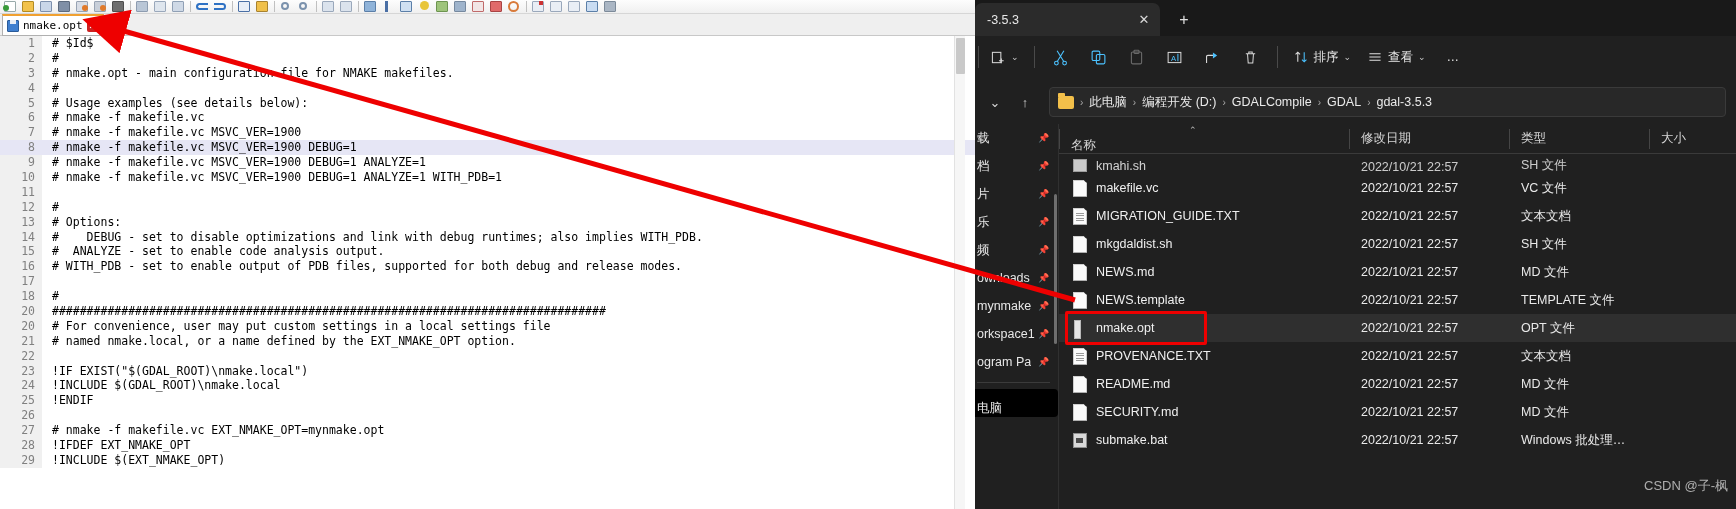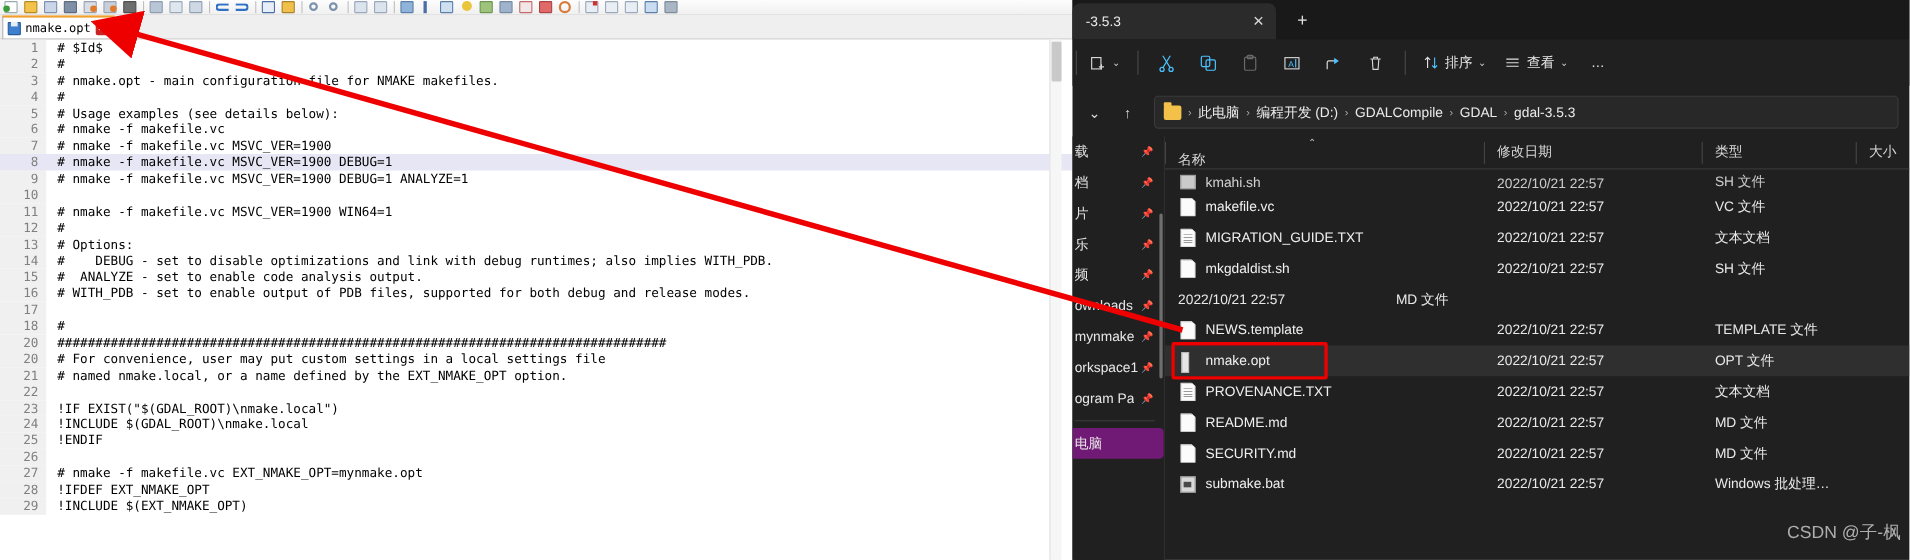--- a/index.html
+++ b/index.html
@@ -181,21 +181,21 @@
   .nav-item {
     height: 28px; display: flex; align-items: center; justify-content: space-between;
     padding: 0 8px 0 0; font-size: 12.5px; color: #e7e7e7; white-space: nowrap;
   }
   .nav-item .lbl { padding-left: 2px; overflow: hidden; }
   .pin {
     width: 12px; height: 12px; flex: 0 0 auto; color: #b9b9b9; font-size: 11px;
     line-height: 12px;
   }
   .nav-sep { height: 1px; background: #3b3b3b; margin: 6px 8px 6px 2px; }
-  .nav-item.sel { background: #701a75; border-radius: 0 4px 4px 0; }
+  .nav-item.sel { background: #000000; border-radius: 0 4px 4px 0; align-items: flex-end; }
   .nav-scroll {
     position: absolute; right: 1px; top: 70px; width: 3px; height: 150px;
     background: #6e6e6e; border-radius: 2px;
   }
 
   .list-pane { flex: 1 1 auto; position: relative; overflow: hidden; }
   .list-header {
     height: 30px; display: flex; align-items: center;
     border-bottom: 1px solid #3a3a3a; color: #d6d6d6; font-size: 12.5px;
     position: relative;
@@ -204,21 +204,21 @@
   .hcell::before {
     content: ""; position: absolute; left: 0; top: 5px; width: 1px; height: 20px;
     background: #454545;
   }
   .hcell.first::before { background: #454545; }
   .sort-caret {
     position: absolute; top: 1px; left: 130px; color: #bdbdbd; font-size: 9px;
   }
   .c-name { width: 290px; flex: 0 0 290px; align-items: flex-end; }
   .c-date { width: 160px; flex: 0 0 160px; }
-  .c-type { width: 140px; flex: 0 0 140px; margin-left: 38px; }
+  .c-type { width: 140px; flex: 0 0 140px; }
   .c-size { width: 90px;  flex: 0 0 90px; }
 
   .rows { position: absolute; left: 0; top: 30px; right: 0; bottom: 0; overflow: hidden; }
   .row {
     height: 28px; display: flex; align-items: center;
     font-size: 12.5px; color: #f0f0f0;
   }
   .row.sel { background: #2f2f2f; }
   .row .c-name { display: flex; align-items: center; gap: 9px; padding-left: 14px; }
   .row .c-date, .row .c-type, .row .c-size { padding-left: 12px; color: #e9e9e9; }
@@ -262,21 +262,21 @@
   }
 
   
   .arrow-svg {
     position: absolute; left: 0; top: 0; width: 1736px; height: 509px;
     pointer-events: none;
   }
 
   .watermark {
     position: absolute; right: 8px; bottom: 14px;
-    font-size: 16px; color: #c6c6c6; opacity: .85;
+    font-size: 13px; color: #c6c6c6; opacity: .85;
     font-family: "Liberation Sans", sans-serif;
   }
 </style>
 </head>
 <body>
 
 <div id="root">
 
   <div class="editor-pane">
 
@@ -401,22 +401,22 @@
     <div class="code-area" id="code-area">
         <div class="code-row"><span class="ln">1</span><span class="src"># $Id$</span></div>
         <div class="code-row"><span class="ln">2</span><span class="src">#</span></div>
         <div class="code-row"><span class="ln">3</span><span class="src"># nmake.opt - main configuration file for NMAKE makefiles.</span></div>
         <div class="code-row"><span class="ln">4</span><span class="src">#</span></div>
         <div class="code-row"><span class="ln">5</span><span class="src"># Usage examples (see details below):</span></div>
         <div class="code-row"><span class="ln">6</span><span class="src"># nmake -f makefile.vc</span></div>
         <div class="code-row"><span class="ln">7</span><span class="src"># nmake -f makefile.vc MSVC_VER=1900</span></div>
         <div class="code-row hl"><span class="ln">8</span><span class="src"># nmake -f makefile.vc MSVC_VER=1900 DEBUG=1</span></div>
         <div class="code-row"><span class="ln">9</span><span class="src"># nmake -f makefile.vc MSVC_VER=1900 DEBUG=1 ANALYZE=1</span></div>
-        <div class="code-row"><span class="ln">10</span></div>
-        <div class="code-row"><span class="ln">11</span><span class="src"># nmake -f makefile.vc MSVC_VER=1900 WIN64=1</span></div>
+        <div class="code-row"><span class="ln">10</span><span class="src"># nmake -f makefile.vc MSVC_VER=1900 DEBUG=1 ANALYZE=1 WITH_PDB=1</span></div>
+        <div class="code-row"><span class="ln">11</span></div>
         <div class="code-row"><span class="ln">12</span><span class="src">#</span></div>
         <div class="code-row"><span class="ln">13</span><span class="src"># Options:</span></div>
         <div class="code-row"><span class="ln">14</span><span class="src">#    DEBUG - set to disable optimizations and link with debug runtimes; also implies WITH_PDB.</span></div>
         <div class="code-row"><span class="ln">15</span><span class="src">#  ANALYZE - set to enable code analysis output.</span></div>
         <div class="code-row"><span class="ln">16</span><span class="src"># WITH_PDB - set to enable output of PDB files, supported for both debug and release modes.</span></div>
         <div class="code-row"><span class="ln">17</span></div>
         <div class="code-row"><span class="ln">18</span><span class="src">#</span></div>
         <div class="code-row"><span class="ln">20</span><span class="src">################################################################################</span></div>
         <div class="code-row"><span class="ln">20</span><span class="src"># For convenience, user may put custom settings in a local settings file</span></div>
         <div class="code-row"><span class="ln">21</span><span class="src"># named nmake.local, or a name defined by the EXT_NMAKE_OPT option.</span></div>
@@ -621,20 +621,24 @@
             <div class="row">
               <div class="c-name">
                 <span class="fileico doc"></span>
                 <span>mkgdaldist.sh</span>
               </div>
               <div class="c-date">2022/10/21 22:57</div>
               <div class="c-type">SH 文件</div>
               <div class="c-size"></div>
             </div>
             <div class="row">
+              <div class="c-name">
+                <span class="fileico doc"></span>
+                <span>NEWS.md</span>
+              </div>
               <div class="c-date">2022/10/21 22:57</div>
               <div class="c-type">MD 文件</div>
               <div class="c-size"></div>
             </div>
             <div class="row">
               <div class="c-name">
                 <span class="fileico doc"></span>
                 <span>NEWS.template</span>
               </div>
               <div class="c-date">2022/10/21 22:57</div>

